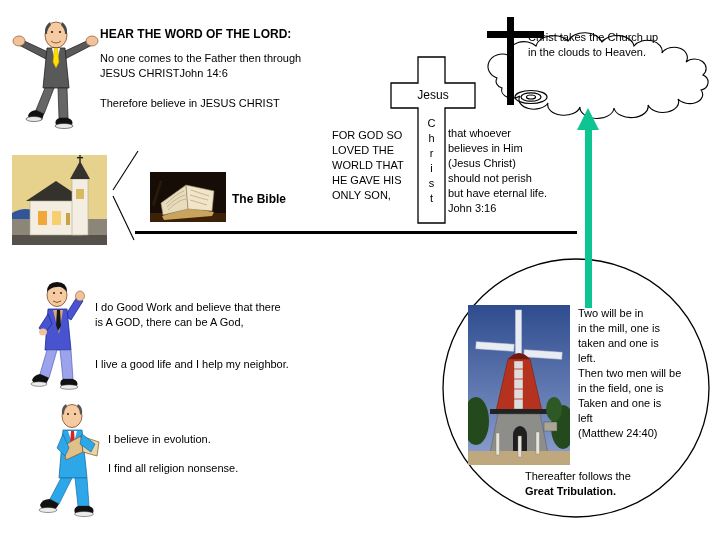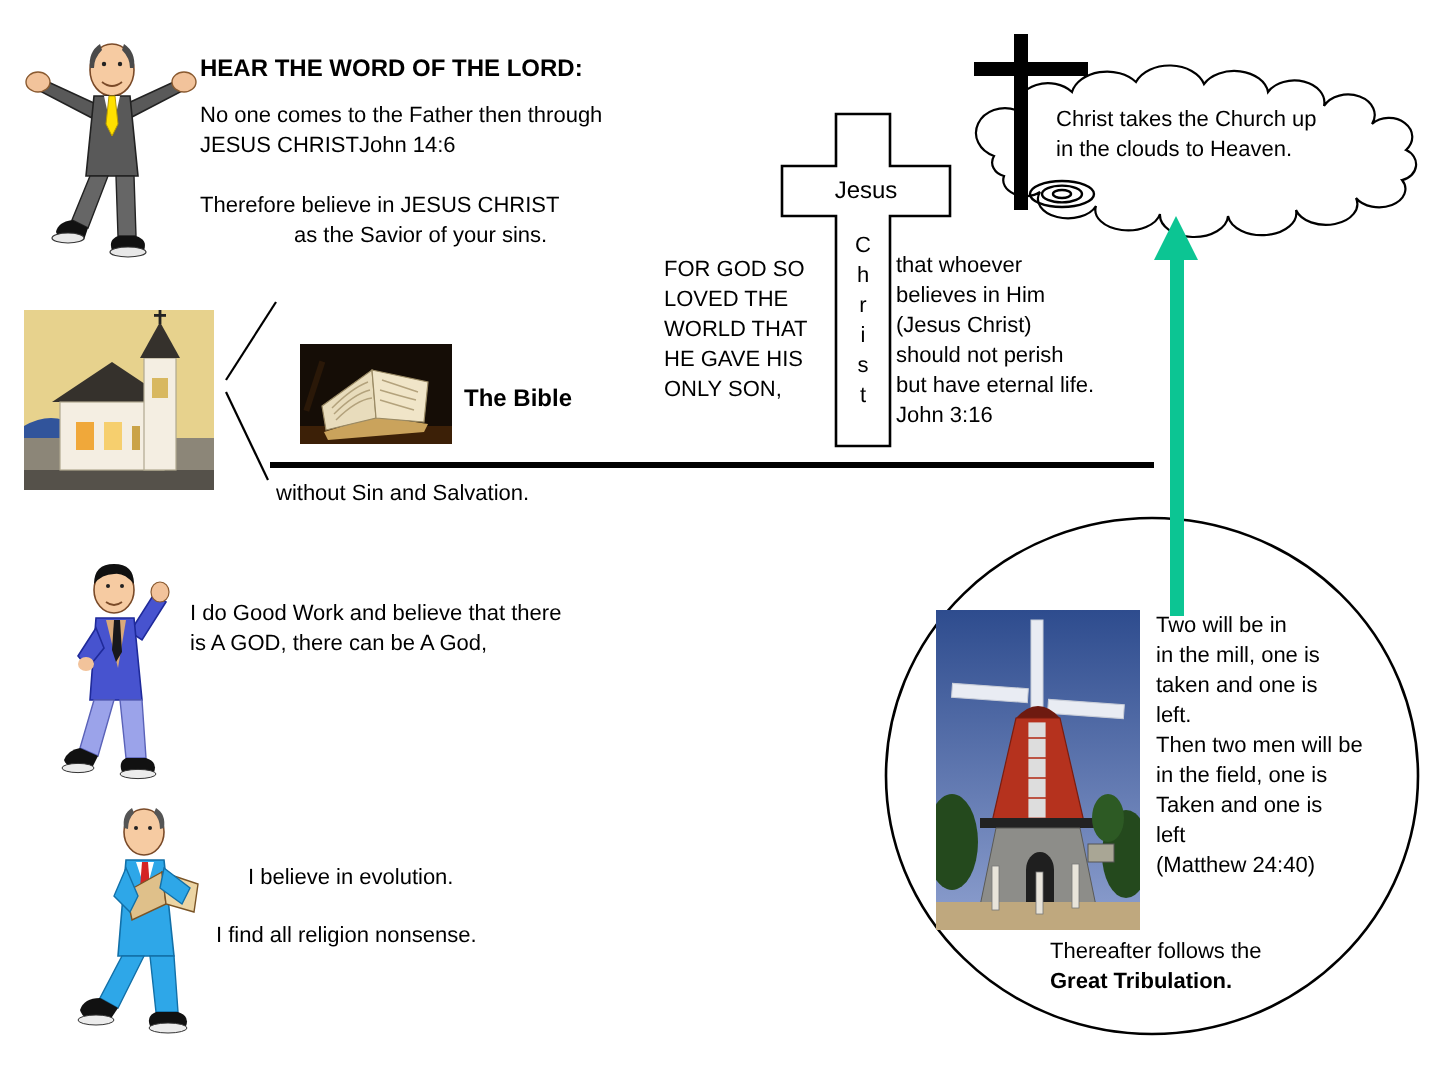--- a/index.html
+++ b/index.html
@@ -183,26 +183,24 @@
 
   <div class="txt b f12" style="left:100px;top:27px">HEAR THE WORD OF THE LORD:</div>
 
   <div class="txt" style="left:100px;top:51px">No one comes to the Father then through</div>
   <div class="txt" style="left:100px;top:66px;width:190px;display:flex;justify-content:flex-start">
     <span>JESUS CHRIST</span>
     <span>John 14:6</span>
   </div>
 
   <div class="txt" style="left:100px;top:96px">Therefore believe in JESUS CHRIST</div>
-  <div class="txt" style="left:147px;top:111px">as the Savior of your sins.</div>
 
   <div class="txt b f12" style="left:232px;top:192px">The Bible</div>
 
   <div class="txt" style="left:138px;top:240px">
-      <div>without Sin and Salvation.</div>
     </div>
 
   <div class="txt" style="left:332px;top:128px">
       <div>FOR GOD SO</div>
       <div>LOVED THE</div>
       <div>WORLD THAT</div>
       <div>HE GAVE HIS</div>
       <div>ONLY SON,</div>
     </div>
   <div class="txt" style="left:448px;top:126px">
@@ -217,31 +215,32 @@
   <div class="txt f12 center" style="left:391px;top:88px;width:84px">Jesus</div>
   <div class="txt center" style="left:418px;top:116px;width:27px">
       <div>C</div>
       <div>h</div>
       <div>r</div>
       <div>i</div>
       <div>s</div>
       <div>t</div>
     </div>
 
-  <div class="txt" style="left:528px;top:53px">
+  <div class="txt" style="left:528px;top:30px">
       <div>Christ takes the Church up</div>
       <div>in the clouds to Heaven.</div>
     </div>
 
   <div class="txt" style="left:95px;top:300px">
       <div>I do Good Work and believe that there</div>
       <div>is A GOD, there can be A God,</div>
     </div>
-
-  <div class="txt" style="left:124px;top:432px">I believe in evolution.</div>
+  <div class="txt" style="left:95px;top:357px">I live a good life and I help my neighbor.</div>
+
+  <div class="txt" style="left:108px;top:432px">I believe in evolution.</div>
   <div class="txt" style="left:108px;top:461px">I find all religion nonsense.</div>
 
   <div class="txt" style="left:578px;top:306px">
       <div>Two will be in</div>
       <div>in the mill, one is</div>
       <div>taken and one is</div>
       <div>left.</div>
       <div>Then two men will be</div>
       <div>in the field, one is</div>
       <div>Taken and one is</div>

